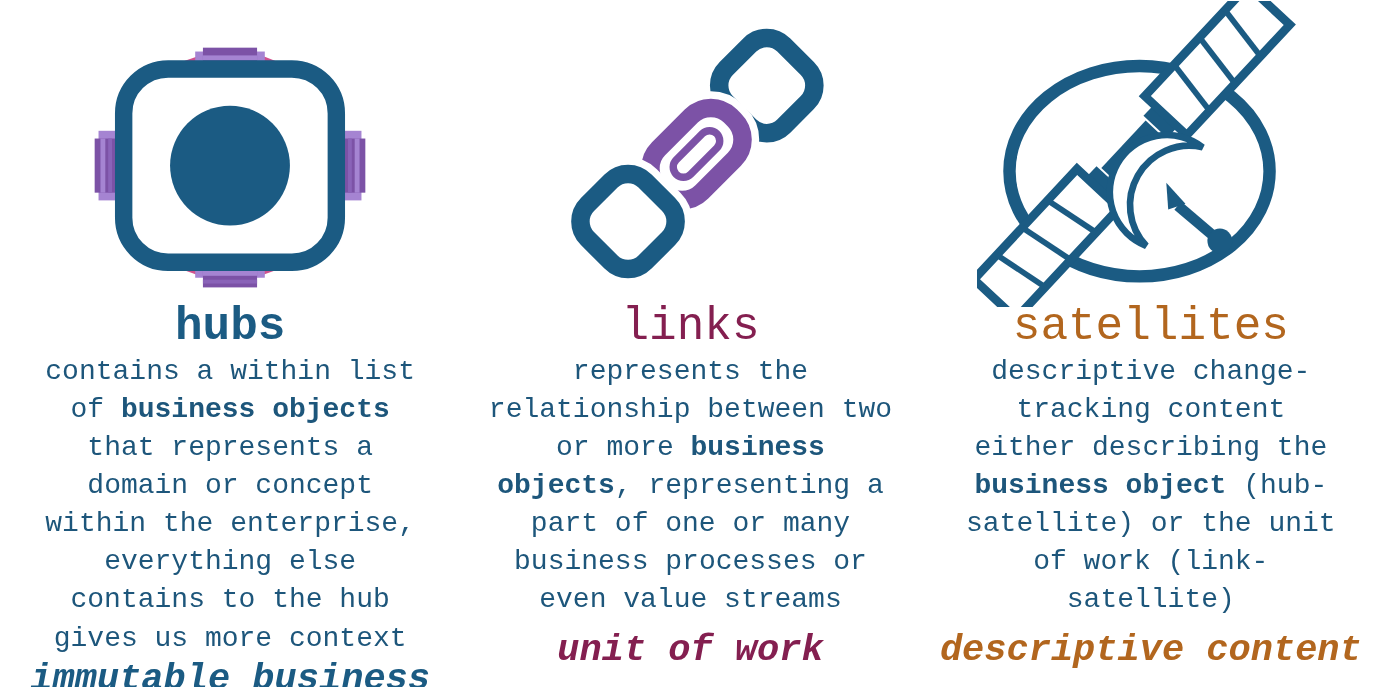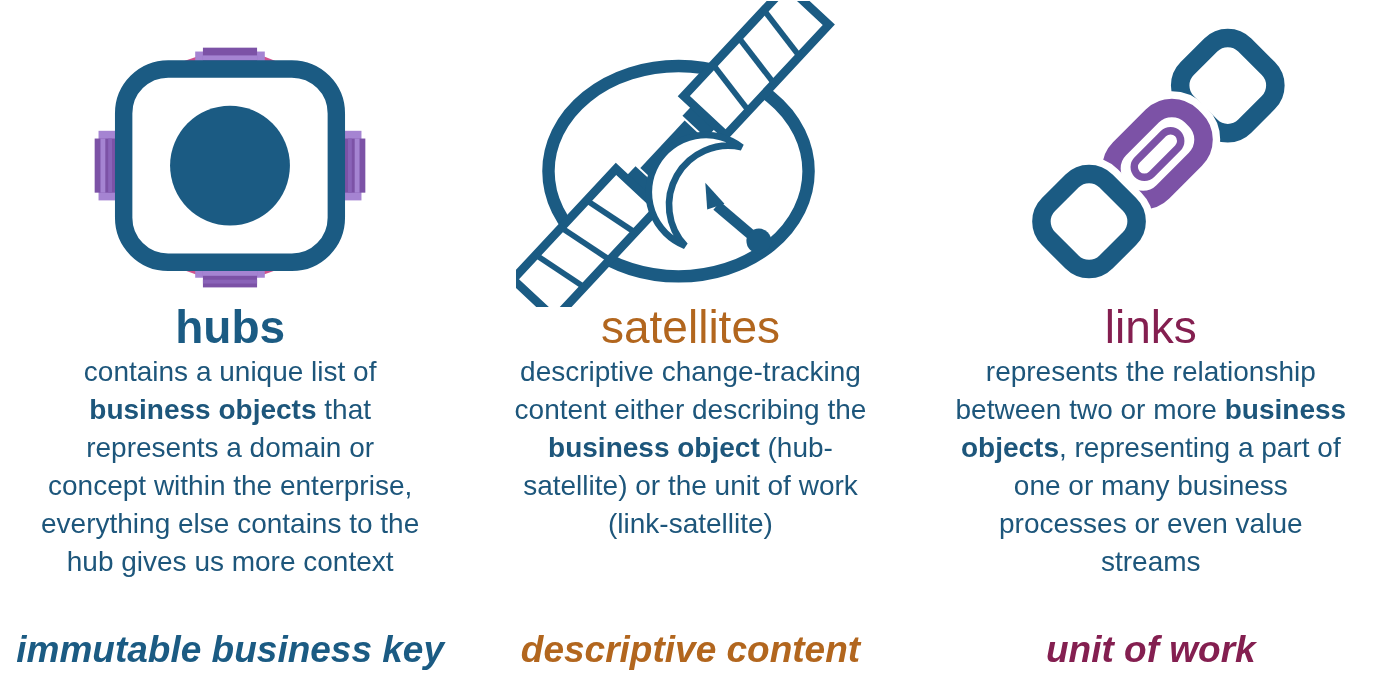--- a/index.html
+++ b/index.html
@@ -11,21 +11,21 @@
     --purple:#7c52a6;
     --purple-light:#a584d2;
     --purple-mid:#8a63b8;
     --white:#ffffff;
   }
   *{box-sizing:border-box;margin:0;padding:0}
   html,body{background:#fff}
   body{font-family:"Liberation Sans", sans-serif;}
   .canvas{
     width:1381px;height:687px;background:#fff;overflow:hidden;
-    display:flex;justify-content:space-between;position:relative;
+    display:flex;justify-content:space-between;position:relative;font-family:Liberation Mono, monospace;
   }
   .col{
     flex:1 1 0;height:100%;display:flex;flex-direction:column;
     align-items:center;text-align:center;padding-top:6px;
   }
   .icon-wrap{
     height:296px;display:flex;align-items:center;justify-content:center;
     flex:0 0 auto;
   }
   .heading{
@@ -96,22 +96,47 @@
         <rect class="fill-purple" x="232" y="134" width="48" height="56"></rect>
         <rect class="fill-purple-light" x="269" y="134" width="5" height="56"></rect>
         <rect class="fill-purple-mid" x="262" y="134" width="4" height="56"></rect>
 
         <rect class="hub-square" x="30" y="62" width="220" height="200" rx="46"></rect>
 
         <circle class="fill-teal" cx="140" cy="162" r="62"></circle>
       </svg>
     </div>
     <h2 class="heading">hubs</h2>
-    <p class="desc"><span>contains a unique list of </span><span class="b">business objects</span><span> that represents a domain or concept within the enterprise, everything else contains to the hub gives us more context</span></p>
+    <p class="desc"><span>contains a within list of </span><span class="b">business objects</span><span> that represents a domain or concept within the enterprise, everything else contains to the hub gives us more context</span></p>
     <div class="tagline">immutable business key</div>
+  </section>
+
+  <section class="col col-links">
+    <div class="icon-wrap">
+      <svg width="310" height="296" viewBox="0 0 330 320">
+
+        <g transform="translate(248 86) rotate(-45)">
+          <rect class="link-teal" x="-44" y="-44" width="88" height="88" rx="26"></rect>
+        </g>
+
+        <g transform="translate(172 160) rotate(-45)">
+          <rect class="casing" x="-55" y="-33" width="110" height="66" rx="30"></rect>
+          <rect class="link-purple" x="-55" y="-33" width="110" height="66" rx="30"></rect>
+          <rect class="link-purple-inner" x="-31" y="-11" width="62" height="22" rx="11"></rect>
+        </g>
+
+        <g transform="translate(98 233) rotate(-45)">
+          <rect class="casing" x="-44" y="-44" width="88" height="88" rx="26"></rect>
+          <rect class="link-teal-open" x="-44" y="-44" width="88" height="88" rx="26"></rect>
+        </g>
+      </svg>
+    </div>
+    <h2 class="heading">links</h2>
+    <p class="desc"><span>represents the relationship between two or more </span><span class="b">business objects</span><span>, representing a part of one or many business processes or even value streams</span></p>
+    <div class="tagline">unit of work</div>
   </section>
 
   <section class="col col-satellites">
     <div class="icon-wrap">
       <svg width="348" height="306" viewBox="0 0 360 320">
 
         <ellipse class="orbit" cx="168" cy="178" rx="136" ry="110"></ellipse>
 
         <g transform="translate(160 158) rotate(-47)">
           <rect class="fill-teal" x="-34" y="-12" width="68" height="24"></rect>
@@ -133,38 +158,13 @@
         <polygon class="fill-teal" points="196,190 216,212 198,218"></polygon>
         <line class="arm" x1="208" y1="214" x2="247" y2="247"></line>
         <circle class="fill-teal" cx="252" cy="251" r="13"></circle>
       </svg>
     </div>
     <h2 class="heading">satellites</h2>
     <p class="desc"><span>descriptive change-tracking content either describing the </span><span class="b">business object</span><span> (hub-satellite) or the unit of work (link-satellite)</span></p>
     <div class="tagline">descriptive content</div>
   </section>
 
-  <section class="col col-links">
-    <div class="icon-wrap">
-      <svg width="310" height="296" viewBox="0 0 330 320">
-
-        <g transform="translate(248 86) rotate(-45)">
-          <rect class="link-teal" x="-44" y="-44" width="88" height="88" rx="26"></rect>
-        </g>
-
-        <g transform="translate(172 160) rotate(-45)">
-          <rect class="casing" x="-55" y="-33" width="110" height="66" rx="30"></rect>
-          <rect class="link-purple" x="-55" y="-33" width="110" height="66" rx="30"></rect>
-          <rect class="link-purple-inner" x="-31" y="-11" width="62" height="22" rx="11"></rect>
-        </g>
-
-        <g transform="translate(98 233) rotate(-45)">
-          <rect class="casing" x="-44" y="-44" width="88" height="88" rx="26"></rect>
-          <rect class="link-teal-open" x="-44" y="-44" width="88" height="88" rx="26"></rect>
-        </g>
-      </svg>
-    </div>
-    <h2 class="heading">links</h2>
-    <p class="desc"><span>represents the relationship between two or more </span><span class="b">business objects</span><span>, representing a part of one or many business processes or even value streams</span></p>
-    <div class="tagline">unit of work</div>
-  </section>
-
 </div>
 
 </body></html>

